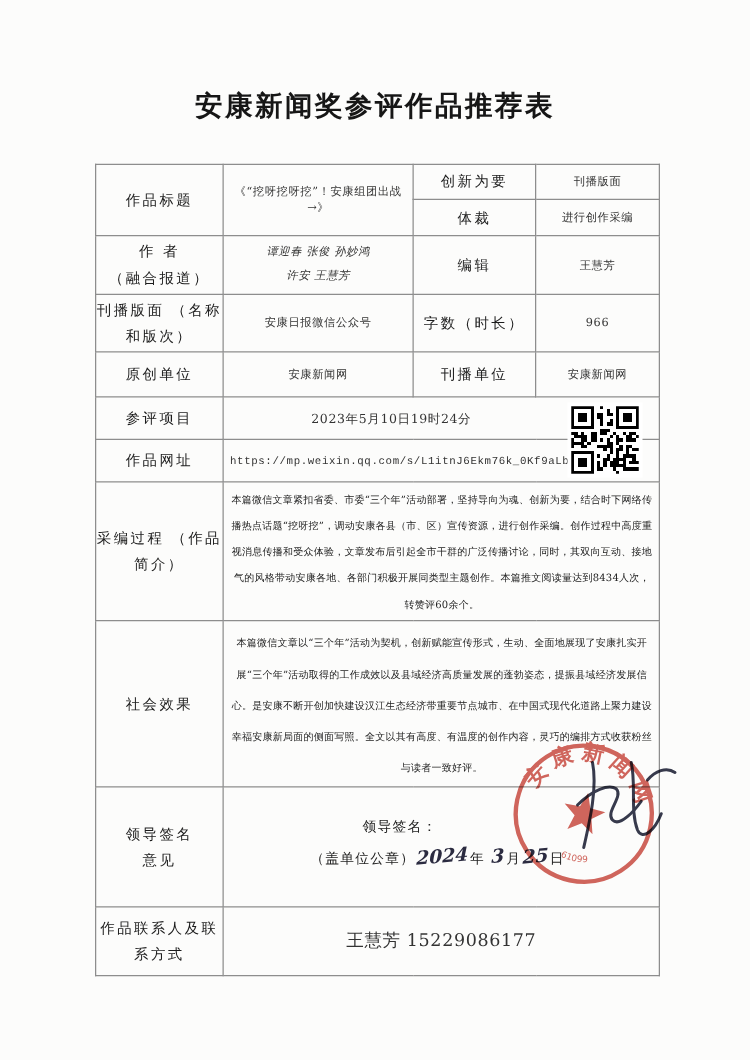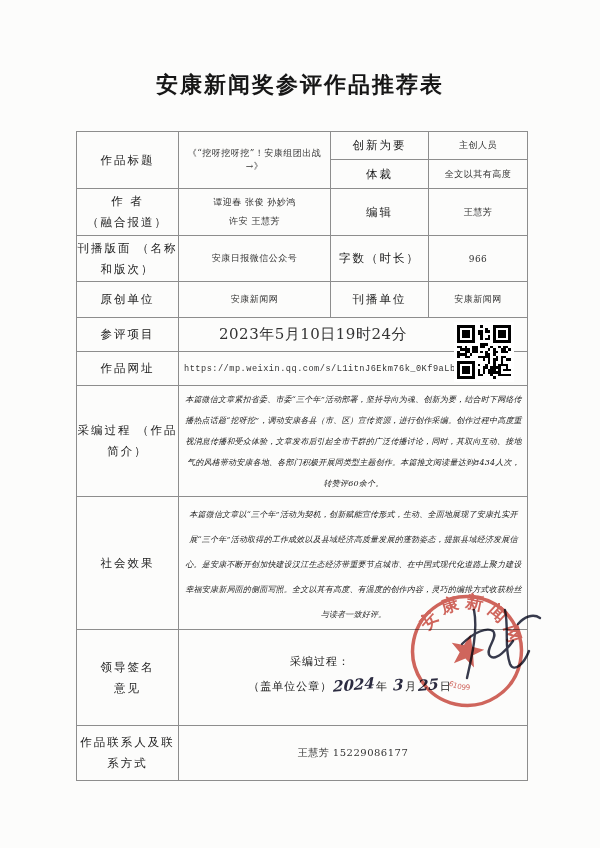--- a/index.html
+++ b/index.html
@@ -20,31 +20,30 @@
   }
   table.form td {
     border:1px solid #8d8d8d; vertical-align:middle;
     text-align:center; overflow:hidden;
   }
   .lbl {
     font-size:11.5px; color:#1c1c1c; letter-spacing:2px;
     line-height:1.8; white-space:pre-line;
   }
   .val { font-size:9px; color:#333; letter-spacing:0.5px; }
-  .val.pre { white-space:pre-line; line-height:2.1; }
+  .val.pre { white-space:pre-line; line-height:2.1;font-style:italic; }
   .para {
     font-size:8px; color:#222; text-align:justify;
     padding:3px 5px 2px 6px; line-height:21px; vertical-align:top;
     letter-spacing:0.2px;
-    font-style:italic;
   }
   .para.loose { line-height:25px; padding-top:5px;margin-left:24px; }
   .url-cell { text-align:left; padding-left:5px; padding-right:72px;
     font-family:"Liberation Mono","DejaVu Sans Mono",monospace; font-size:8.6px; }
-  .date-cell { padding-right:80px; font-size:15px; }
+  .date-cell { padding-right:80px; font-size:10px; }
   .sig-cell { vertical-align:bottom; text-align:right; padding:0 6px 8px 0; }
   .sig-row1 { font-size:11px; letter-spacing:1px; margin-bottom:7px; padding-right:60px; }
   .sig-row2 { font-size:11px; letter-spacing:1px; }
   .hw {
     display:inline-block; font-style:italic; font-weight:bold;
     font-size:15px; color:#2b2b40; transform:rotate(-5deg) skewX(-6deg);
     margin:0 1px; letter-spacing:0;
   }
   .qr {
     position:absolute; left:454px; top:322px; width:60px; height:60px;
@@ -73,25 +72,25 @@
         <col style="width:152px">
         <col style="width:98px">
         <col style="width:99px">
       </colgroup>
 
     <tbody>
         <tr style="height:28px">
       <td class="lbl" rowspan="2">作品标题</td>
       <td class="val" rowspan="2">《“挖呀挖呀挖”！安康组团出战→》</td>
       <td class="lbl">创新为要</td>
-      <td class="val">主创人员</td>
+      <td class="val">刊播版面</td>
     </tr>
     <tr style="height:29px">
       <td class="lbl">体裁</td>
-      <td class="val">全文以其有高度</td>
+      <td class="val">进行创作采编</td>
     </tr>
 
     <tr style="height:47px">
       <td class="lbl">作  者
 （融合报道）</td>
       <td class="val pre">谭迎春 张俊 孙妙鸿
 许安 王慧芳</td>
       <td class="lbl">编辑</td>
       <td class="val">王慧芳</td>
     </tr>
@@ -129,31 +128,31 @@
 
     <tr style="height:127px">
       <td class="lbl">社会效果</td>
       <td class="para loose" colspan="3">本篇微信文章以“三个年”活动为契机，创新赋能宣传形式，生动、全面地展现了安康扎实开展“三个年”活动取得的工作成效以及县域经济高质量发展的蓬勃姿态，提振县域经济发展信心。是安康不断开创加快建设汉江生态经济带重要节点城市、在中国式现代化道路上聚力建设幸福安康新局面的侧面写照。全文以其有高度、有温度的创作内容，灵巧的编排方式收获粉丝与读者一致好评。</td>
     </tr>
 
     <tr style="height:96px">
       <td class="lbl">领导签名
 意见</td>
       <td class="sig-cell" colspan="3">
-        <div class="sig-row1">采编过程：</div>
+        <div class="sig-row1">领导签名：</div>
         <div class="sig-row2">
           <span>（盖单位公章）</span><span class="hw">2024</span><span>年</span> <span class="hw">3</span><span>月</span><span class="hw">25</span><span>日</span>
         </div>
       </td>
     </tr>
 
     <tr style="height:55px">
       <td class="lbl">作品联系人及联
 系方式</td>
-      <td class="val" colspan="3" style="font-size:10px">王慧芳 15229086177</td>
+      <td class="val" colspan="3" style="font-size:14px">王慧芳 15229086177</td>
     </tr>
   </tbody>
     </table>
 
   <div class="qr">
     <svg viewBox="0 0 21 21">
         <rect x="9" y="0" width="1" height="1" fill="#000"></rect>
         <rect x="11" y="1" width="1" height="1" fill="#000"></rect>
         <rect x="8" y="2" width="1" height="1" fill="#000"></rect>
         <rect x="9" y="2" width="1" height="1" fill="#000"></rect>

